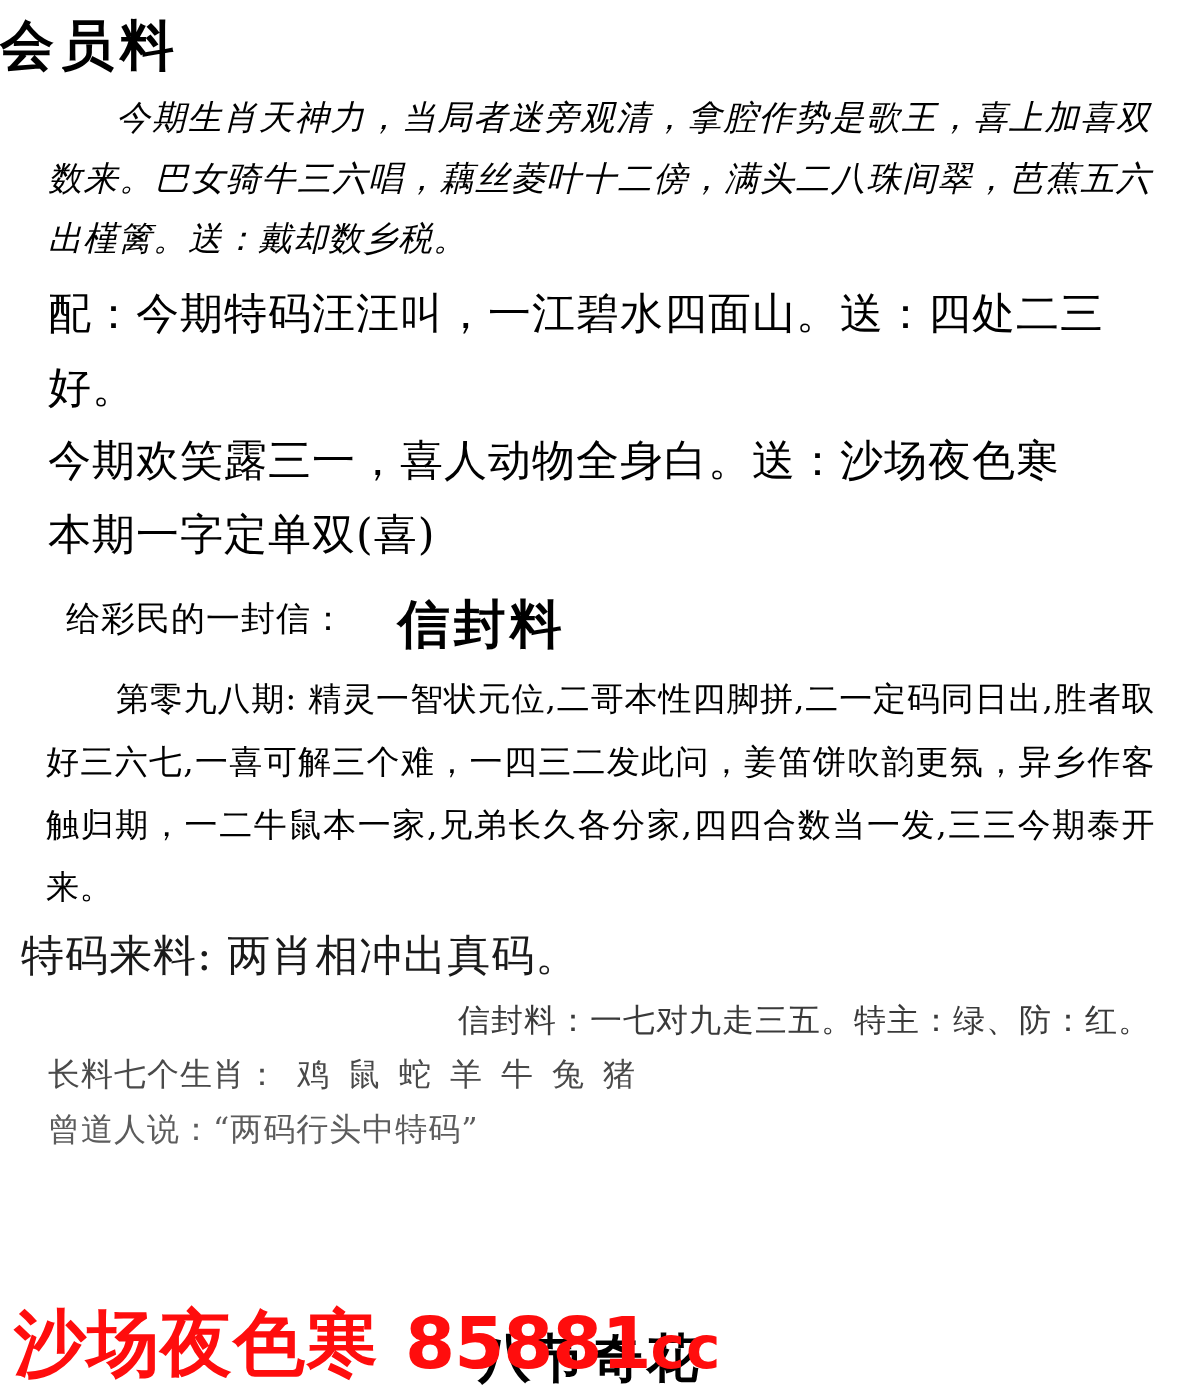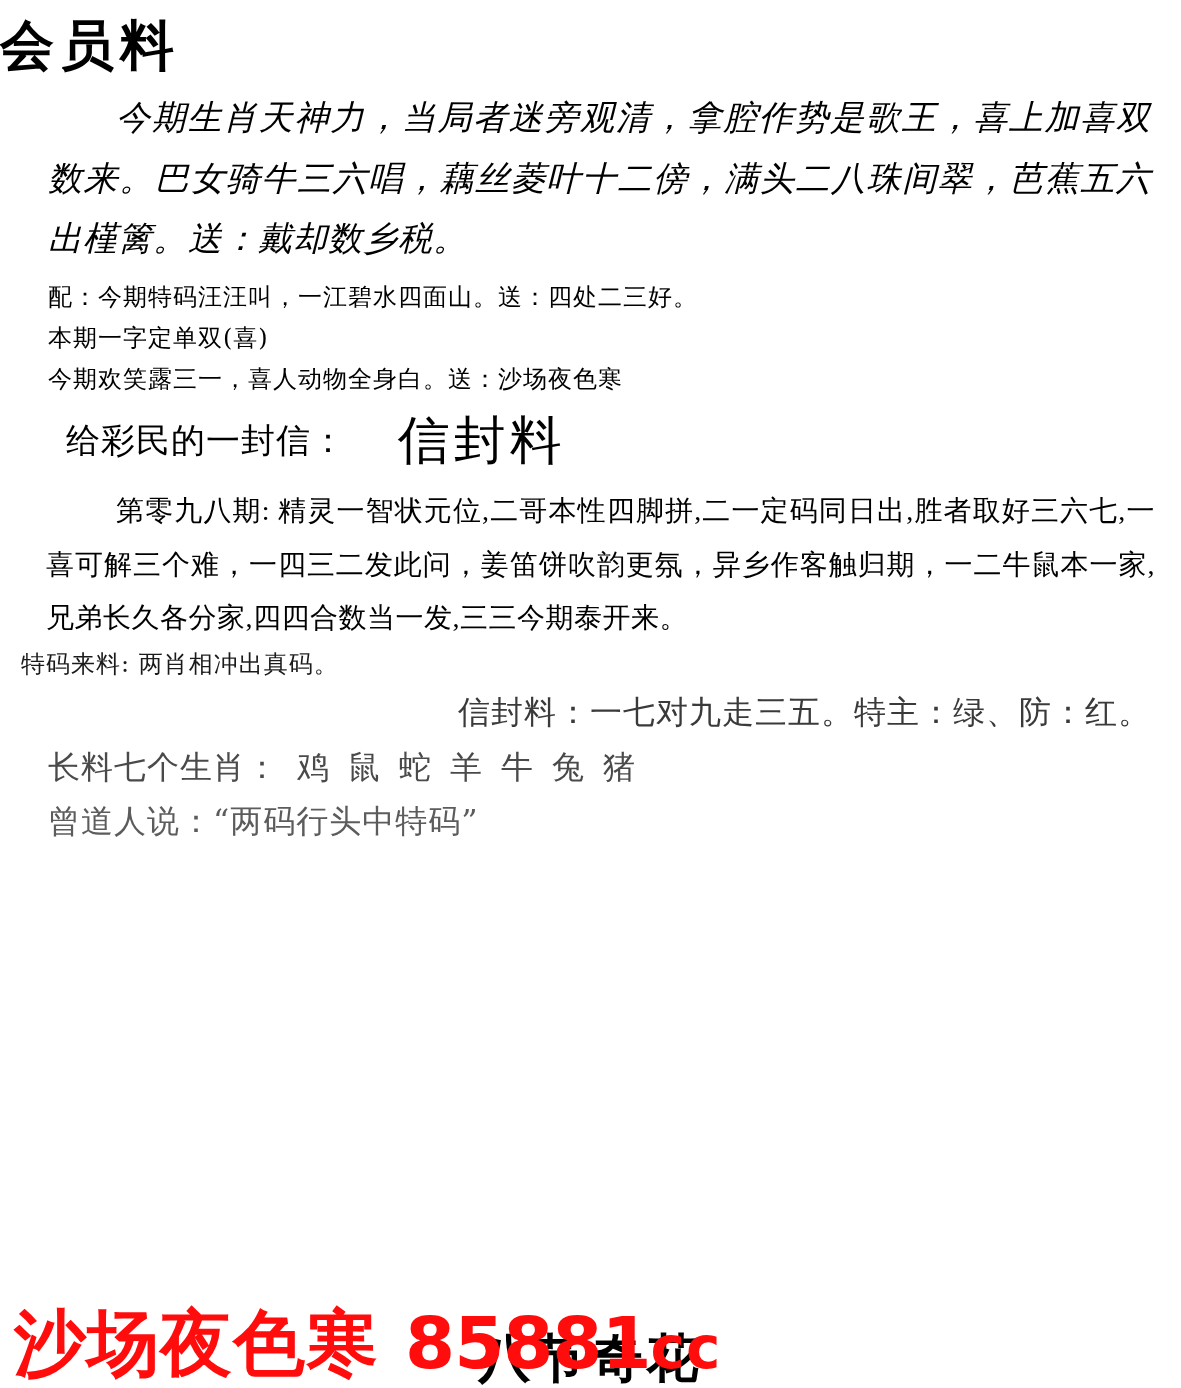--- a/index.html
+++ b/index.html
@@ -23,38 +23,39 @@
   .title {
     text-align: left;
     font-size: 54px;
     font-weight: bold;
     letter-spacing: 6px;
     margin: 10px 0 4px 0;
     font-family: "DejaVu Serif", serif;
   }
   .title2 {
     font-size: 52px;
-    font-weight: normal;
+    font-weight: bold;
     letter-spacing: 4px;
     display: inline-block;
     vertical-align: middle;
+    margin-top: 12px;
   }
   .para {
     font-size: 34px;
     line-height: 1.78;
     letter-spacing: 1px;
     padding: 0 30px 0 48px;
     text-align: justify;
     font-style: italic;
   }
   .indent {
     text-indent: 68px;
   }
   .line {
-    font-size: 24px;
+    font-size: 43px;
     line-height: 1.72;
     padding: 0 30px 0 48px;
     letter-spacing: 1px;
   }
   .line-sm {
     font-size: 32px;
     line-height: 1.7;
     padding: 0 30px 0 48px;
     letter-spacing: 1px;
   }
@@ -64,26 +65,25 @@
     letter-spacing: 1px;
   }
   .letter-head .lbl {
     display: inline-block;
     vertical-align: middle;
     padding-left: 18px;
     padding-right: 40px;
     text-align: right;
   }
   .body-para {
-    font-size: 28px;
+    font-size: 33px;
     line-height: 1.9;
     padding: 0 26px 0 46px;
     text-align: justify;
     letter-spacing: 0.5px;
-    font-family: Liberation Serif, serif;
   }
   .body-para.first {
     text-indent: 70px;
   }
   .faded1 { color: #1a1a1a; padding-left: 21px; }
   .faded2 { color: #3a3a3a; text-align: right; }
   .faded3 { color: #4a4a4a; }
   .faded4 { color: #5c5c5c; }
   .zodiac span { margin-right: 18px; }
   .watermark {
@@ -125,23 +125,23 @@
 <div class="page">
 
   <div class="title">会员料</div>
 
   <div class="para indent">今期生肖天神力，当局者迷旁观清，拿腔作势是歌王，喜上加喜双数来。巴女骑牛三六唱，藕丝菱叶十二傍，满头二八珠间翠，芭蕉五六出槿篱。送：戴却数乡税。</div>
 
   <div class="block-gap"></div>
 
   <div class="line">配：今期特码汪汪叫，一江碧水四面山。送：四处二三好。</div>
 
+  <div class="line">今期欢笑露三一，喜人动物全身白。送：沙场夜色寒</div>
+
   <div class="line">本期一字定单双(喜)</div>
-
-  <div class="line">今期欢笑露三一，喜人动物全身白。送：沙场夜色寒</div>
 
   <div class="letter-head">
     <span class="lbl">给彩民的一封信：</span>
     <span class="title2">信封料</span>
   </div>
 
   <div class="block-gap"></div>
 
   <div class="body-para first">第零九八期: 精灵一智状元位,二哥本性四脚拼,二一定码同日出,胜者取好三六七,一喜可解三个难，一四三二发此问，姜笛饼吹韵更氛，异乡作客触归期，一二牛鼠本一家,兄弟长久各分家,四四合数当一发,三三今期泰开来。</div>
 

